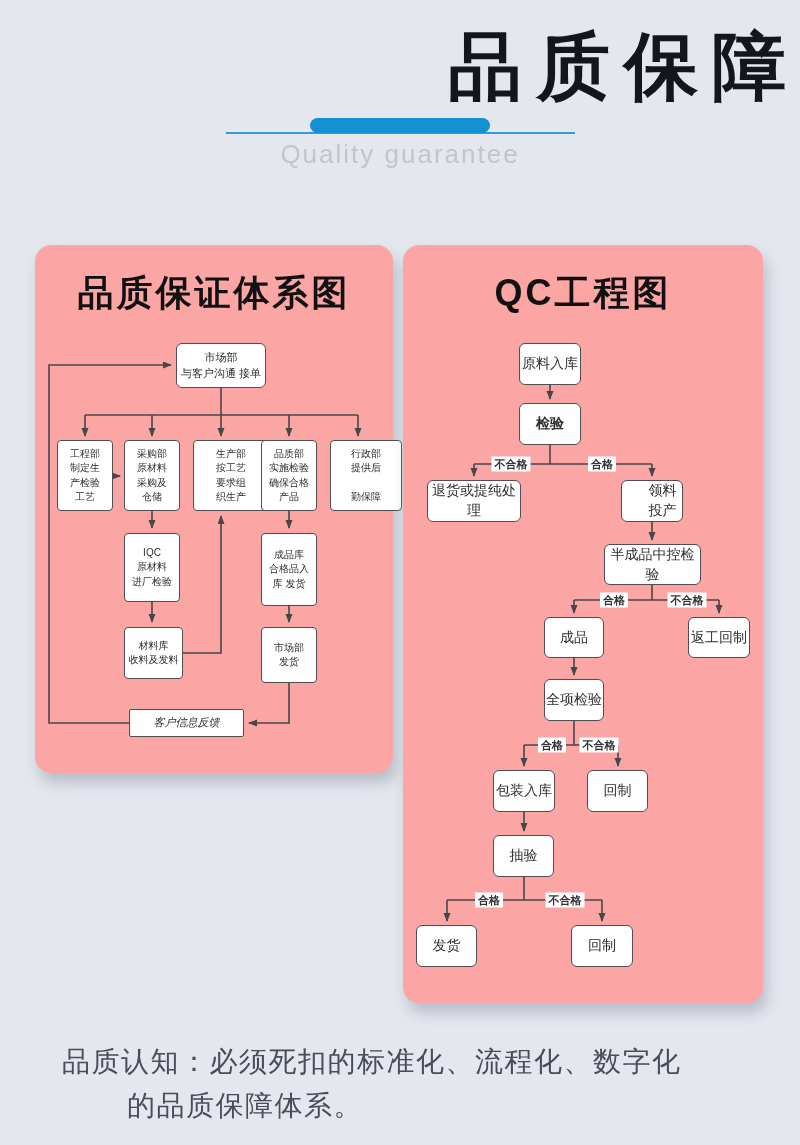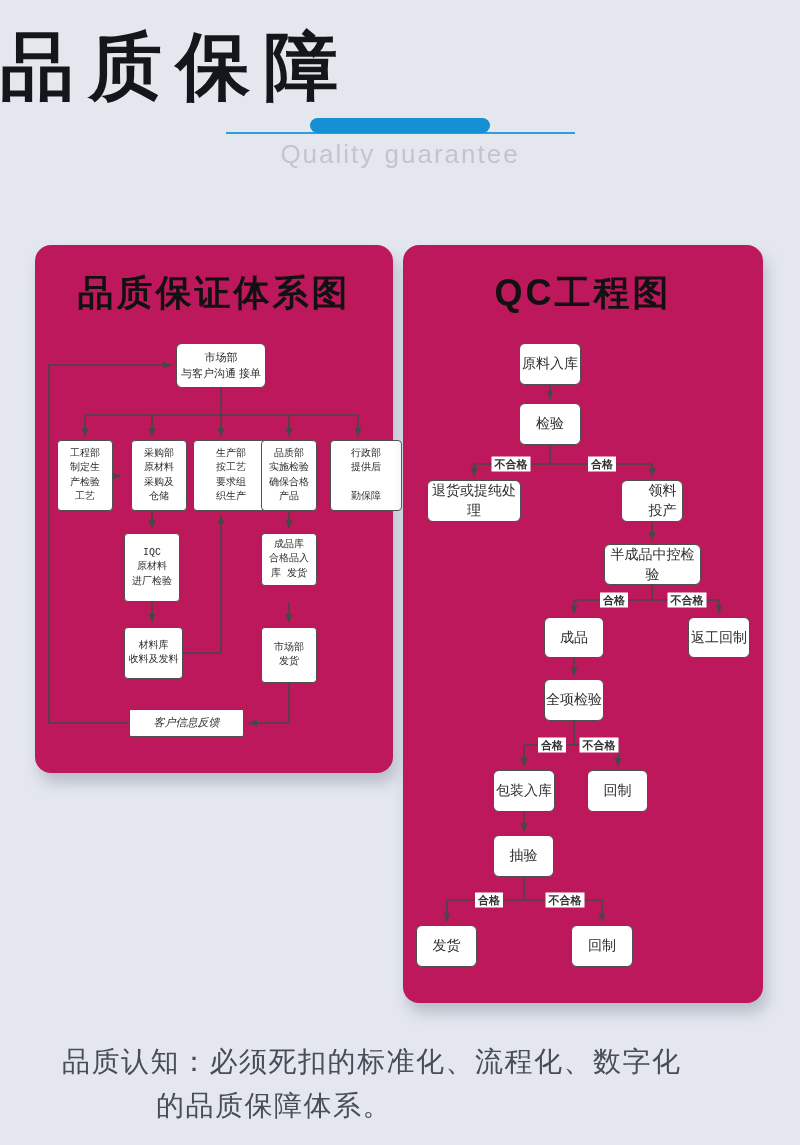--- a/index.html
+++ b/index.html
@@ -10,21 +10,21 @@
   .page{
     position:relative;
     width:800px;height:1145px;
     background:#e4e7ee;
     overflow:hidden;
     margin:0 auto;
   }
   
   .main-title{
     position:absolute;left:0;top:26px;width:800px;
-    text-align:left;
+    text-align:right;
     font-size:74px;font-weight:600;color:#14161b;
     letter-spacing:14px;line-height:1.1;
     white-space:nowrap;
   }
   .accent-line{
     position:absolute;left:226px;top:132px;width:349px;height:2px;
     background:#2f9cdb;
   }
   .accent-capsule{
     position:absolute;left:310px;top:118px;width:180px;height:15px;
@@ -32,21 +32,21 @@
   }
   .sub-title{
     position:absolute;left:0;top:139px;width:800px;
     text-align:center;
     font-size:26px;font-weight:400;color:#c2c5cd;
     letter-spacing:2px;
   }
   
   .card{
     position:absolute;
-    background:#be185d;
+    background:#fca5a5;
     border-radius:16px;
     box-shadow:4px 10px 14px rgba(150,156,172,.55);
   }
   .card-left{left:35px;top:245px;width:358px;height:528px;}
   .card-right{left:403px;top:245px;width:360px;height:758px;}
   .card-title{
     position:absolute;left:0;top:24px;width:100%;
     text-align:center;
     font-size:36px;font-weight:600;color:#111;
     letter-spacing:3px;white-space:nowrap;
@@ -59,37 +59,37 @@
     border:1.5px solid #4f4f4f;
     border-radius:6px;
     background:#fff;
     display:flex;align-items:center;justify-content:center;
     text-align:center;
     white-space:pre-line;
     color:#2e2e2e;
     box-sizing:border-box;
     line-height:1.42;
   }
-  .fs10{font-size:10px;font-family:Liberation Mono, monospace;}
+  .fs10{font-size:10px;}
   .fs11{font-size:11px;}
   .fs12{font-size:14px;}
   .rad4{border-radius:4px;}
   .blabel{
     position:absolute;transform:translate(-50%,-50%);
     background:#fff;padding:0 3px;
     font-size:11px;font-weight:600;color:#333;
     white-space:nowrap;
   }
   
   .caption{
     position:absolute;left:62px;top:1040px;
     font-size:28px;color:#474d59;font-weight:500;
     letter-spacing:1.5px;line-height:44px;
   }
-  .caption .l2{margin-left:94px;}
+  .caption .l2{margin-left:65px;}
 </style>
 </head>
 <body>
 
 <div class="page">
 
   <div class="main-title">品质保障</div>
   <div class="accent-line"></div>
   <div class="accent-capsule"></div>
   <div class="sub-title">Quality guarantee</div>
@@ -123,42 +123,42 @@
           <path d="M254,438 V478 H214" marker-end="url(#ahL)"></path>
         </g>
       </svg>
 
       <div class="fnode fs11" style="left:141px;top:98px;width:90px;height:45px;">市场部
 与客户沟通 接单</div>
       <div class="fnode fs10 rad4" style="left:22px;top:195px;width:56px;height:71px;">工程部
 制定生
 产检验
 工艺</div>
-      <div class="fnode fs10 rad4" style="left:96px;top:195px;width:56px;height:71px;">采购部
+      <div class="fnode fs10 rad4" style="left:89px;top:195px;width:56px;height:71px;">采购部
 原材料
 采购及
 仓储</div>
       <div class="fnode fs10 rad4" style="left:158px;top:195px;width:76px;height:71px;">生产部
 按工艺
 要求组
 织生产</div>
       <div class="fnode fs10 rad4" style="left:226px;top:195px;width:56px;height:71px;">品质部
 实施检验
 确保合格
 产品</div>
       <div class="fnode fs10 rad4" style="left:295px;top:195px;width:72px;height:71px;">行政部
 提供后
 
 勤保障</div>
       <div class="fnode fs10 rad4" style="left:89px;top:288px;width:56px;height:69px;">IQC
 原材料
 进厂检验</div>
       <div class="fnode fs10 rad4" style="left:89px;top:382px;width:59px;height:52px;">材料库
 收料及发料</div>
-      <div class="fnode fs10 rad4" style="left:226px;top:288px;width:56px;height:53px;">成品库
+      <div class="fnode fs10 rad4" style="left:226px;top:288px;width:56px;height:73px;">成品库
 合格品入
 库 发货</div>
       <div class="fnode fs10 rad4" style="left:226px;top:382px;width:56px;height:56px;">市场部
 发货</div>
       <div class="fnode fs11" style="left:94px;top:464px;width:115px;height:28px;border-radius:2px;font-style:italic;">客户信息反馈</div>
     </div>
   </div>
 
   <div class="card card-right">
     <div class="card-title">QC工程图</div>
@@ -188,21 +188,21 @@
           <path d="M215,500 V521" marker-end="url(#ahR)"></path>
           <path d="M121,567 V586" marker-end="url(#ahR)"></path>
           <path d="M121,632 V655"></path>
           <path d="M44,655 H199"></path>
           <path d="M44,655 V676" marker-end="url(#ahR)"></path>
           <path d="M199,655 V676" marker-end="url(#ahR)"></path>
         </g>
       </svg>
 
       <div class="fnode fs12" style="left:116px;top:98px;width:62px;height:42px;">原料入库</div>
-      <div class="fnode fs12" style="left:116px;top:158px;width:62px;height:42px;">检验</div>
+      <div class="fnode fs12" style="left:116px;top:158px;width:62px;height:42px;font-weight:bold;">检验</div>
       <div class="fnode fs12" style="left:24px;top:235px;width:94px;height:42px;">退货或提纯处理</div>
       <div class="fnode fs12" style="left:218px;top:235px;width:62px;height:42px;padding-left:21px;">领料投产</div>
       <div class="fnode fs12" style="left:201px;top:299px;width:97px;height:41px;">半成品中控检验</div>
       <div class="fnode fs12" style="left:141px;top:372px;width:60px;height:41px;">成品</div>
       <div class="fnode fs12" style="left:285px;top:372px;width:62px;height:41px;">返工回制</div>
       <div class="fnode fs12" style="left:141px;top:434px;width:60px;height:42px;">全项检验</div>
       <div class="fnode fs12" style="left:90px;top:525px;width:62px;height:42px;">包装入库</div>
       <div class="fnode fs12" style="left:184px;top:525px;width:61px;height:42px;">回制</div>
       <div class="fnode fs12" style="left:90px;top:590px;width:61px;height:42px;">抽验</div>
       <div class="fnode fs12" style="left:13px;top:680px;width:61px;height:42px;">发货</div>

